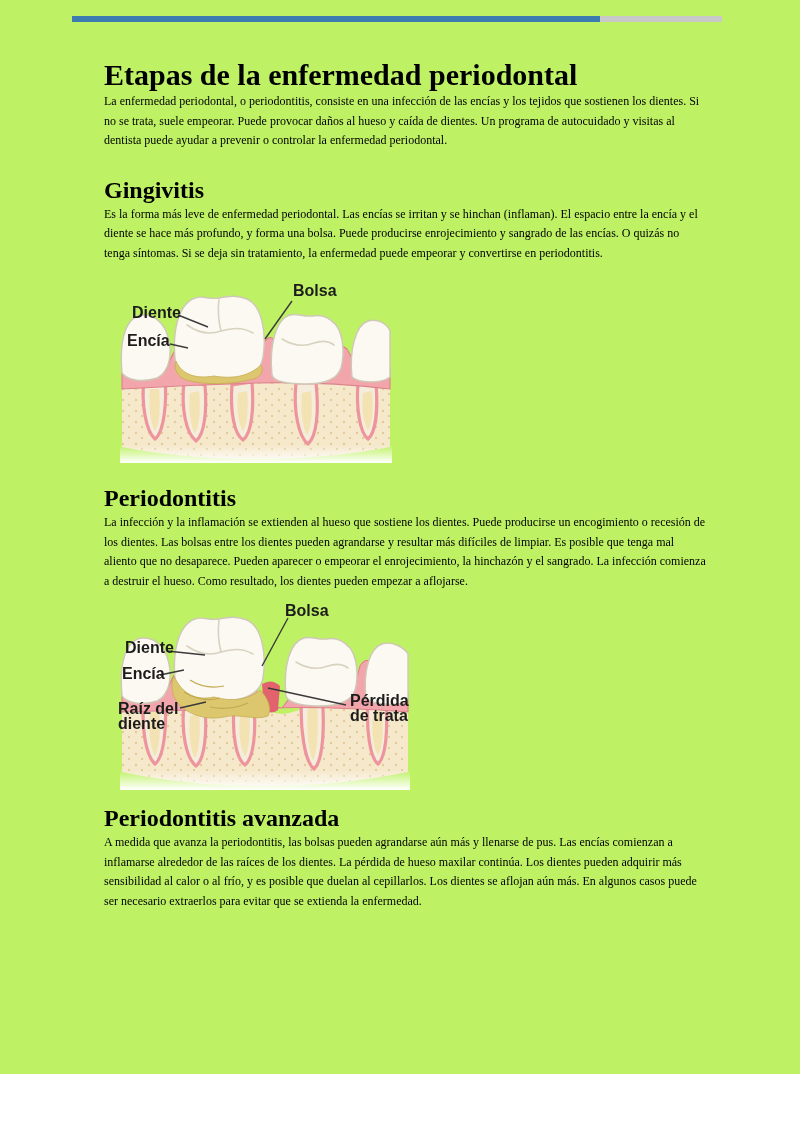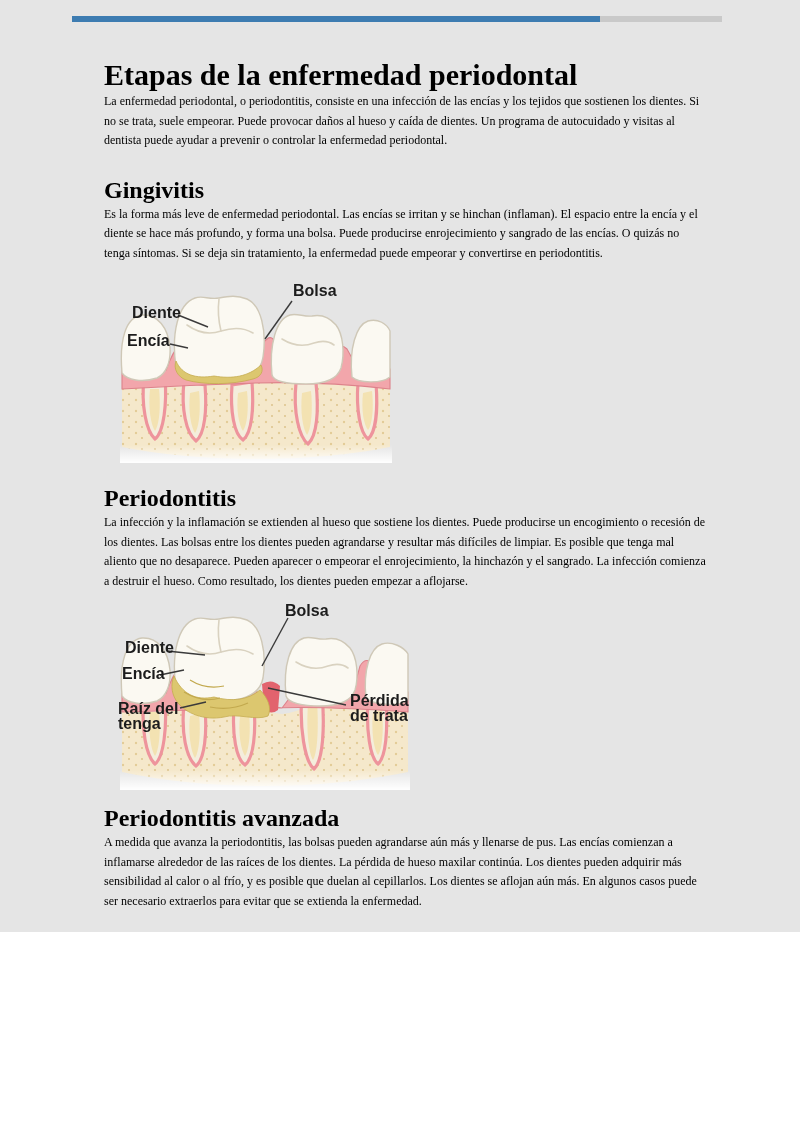--- a/index.html
+++ b/index.html
@@ -1,18 +1,18 @@
 <!DOCTYPE html>
 <html><head>
 <meta charset="utf-8">
 <style>
   * { box-sizing: border-box; }
   html,body { margin:0; padding:0; background:#ffffff; }
   .page {
-    position:relative; width:800px; height:932px; background:#e5e5e5;
+    position:relative; width:800px; height:1074px; background:#bef264;
     font-family:"Liberation Serif", serif; color:#000; overflow:hidden;
   }
   
   .accent-bar { position:absolute; left:72px; width:650px; display:flex; }
   .accent-bar.top { top:16px; height:6px; }
   .accent-bar .seg-blue { width:528px; height:100%; background:#3d7cb1; }
   .accent-bar .seg-gray { flex:1; height:100%; background:#c9c9c9; }
   
   .content { position:absolute; left:104px; top:0; width:604px; }
   h1 { font-size:30px; line-height:34px; font-weight:bold; margin:58px 0 0 0; }
@@ -176,21 +176,21 @@
           <path class="leader" d="M168,10 L142,58"></path>
           <path class="leader" d="M47,43 L85,47"></path>
           <path class="leader" d="M40,67 L64,62"></path>
           <path class="leader" d="M60,100 L86,94"></path>
           <path class="leader" d="M226,97 L148,80"></path>
         </g>
       </svg>
       <div class="fig-label" style="left:181px; top:7px">Bolsa</div>
       <div class="fig-label" style="left:21px; top:44px">Diente</div>
       <div class="fig-label" style="left:18px; top:70px">Encía</div>
-      <div class="fig-label wrap" style="left:14px; top:105px">Raíz del tenga</div>
+      <div class="fig-label wrap" style="left:14px; top:105px">Raíz del diente</div>
       <div class="fig-label wrap" style="left:246px; top:97px; width:80px">Pérdida de trata</div>
     </div>
 
     <h2 class="mt-h2-3">Periodontitis avanzada</h2>
     <p class="body mt-p-3">A medida que avanza la periodontitis, las bolsas pueden agrandarse aún más y llenarse de pus. Las encías comienzan a inflamarse alrededor de las raíces de los dientes. La pérdida de hueso maxilar continúa. Los dientes pueden adquirir más sensibilidad al calor o al frío, y es posible que duelan al cepillarlos. Los dientes se aflojan aún más. En algunos casos puede ser necesario extraerlos para evitar que se extienda la enfermedad.</p>
 
   </div>
 
 
 </div>

